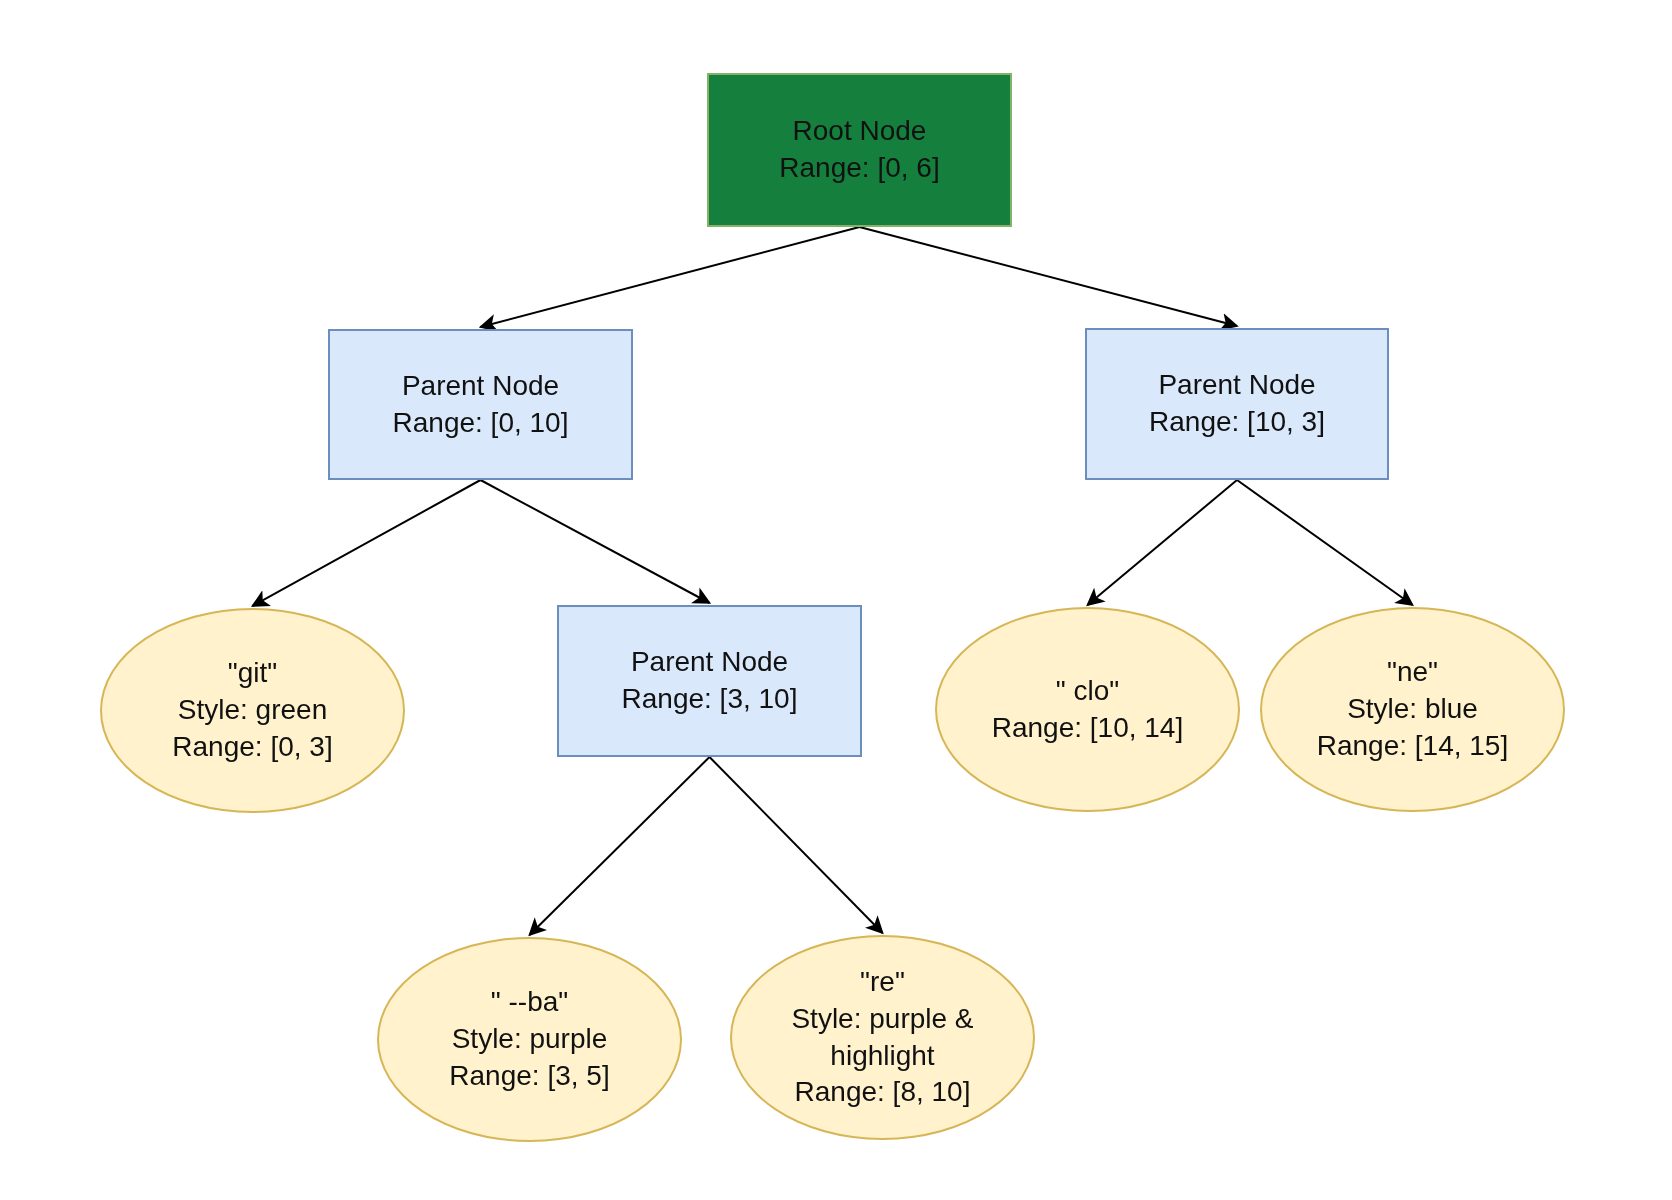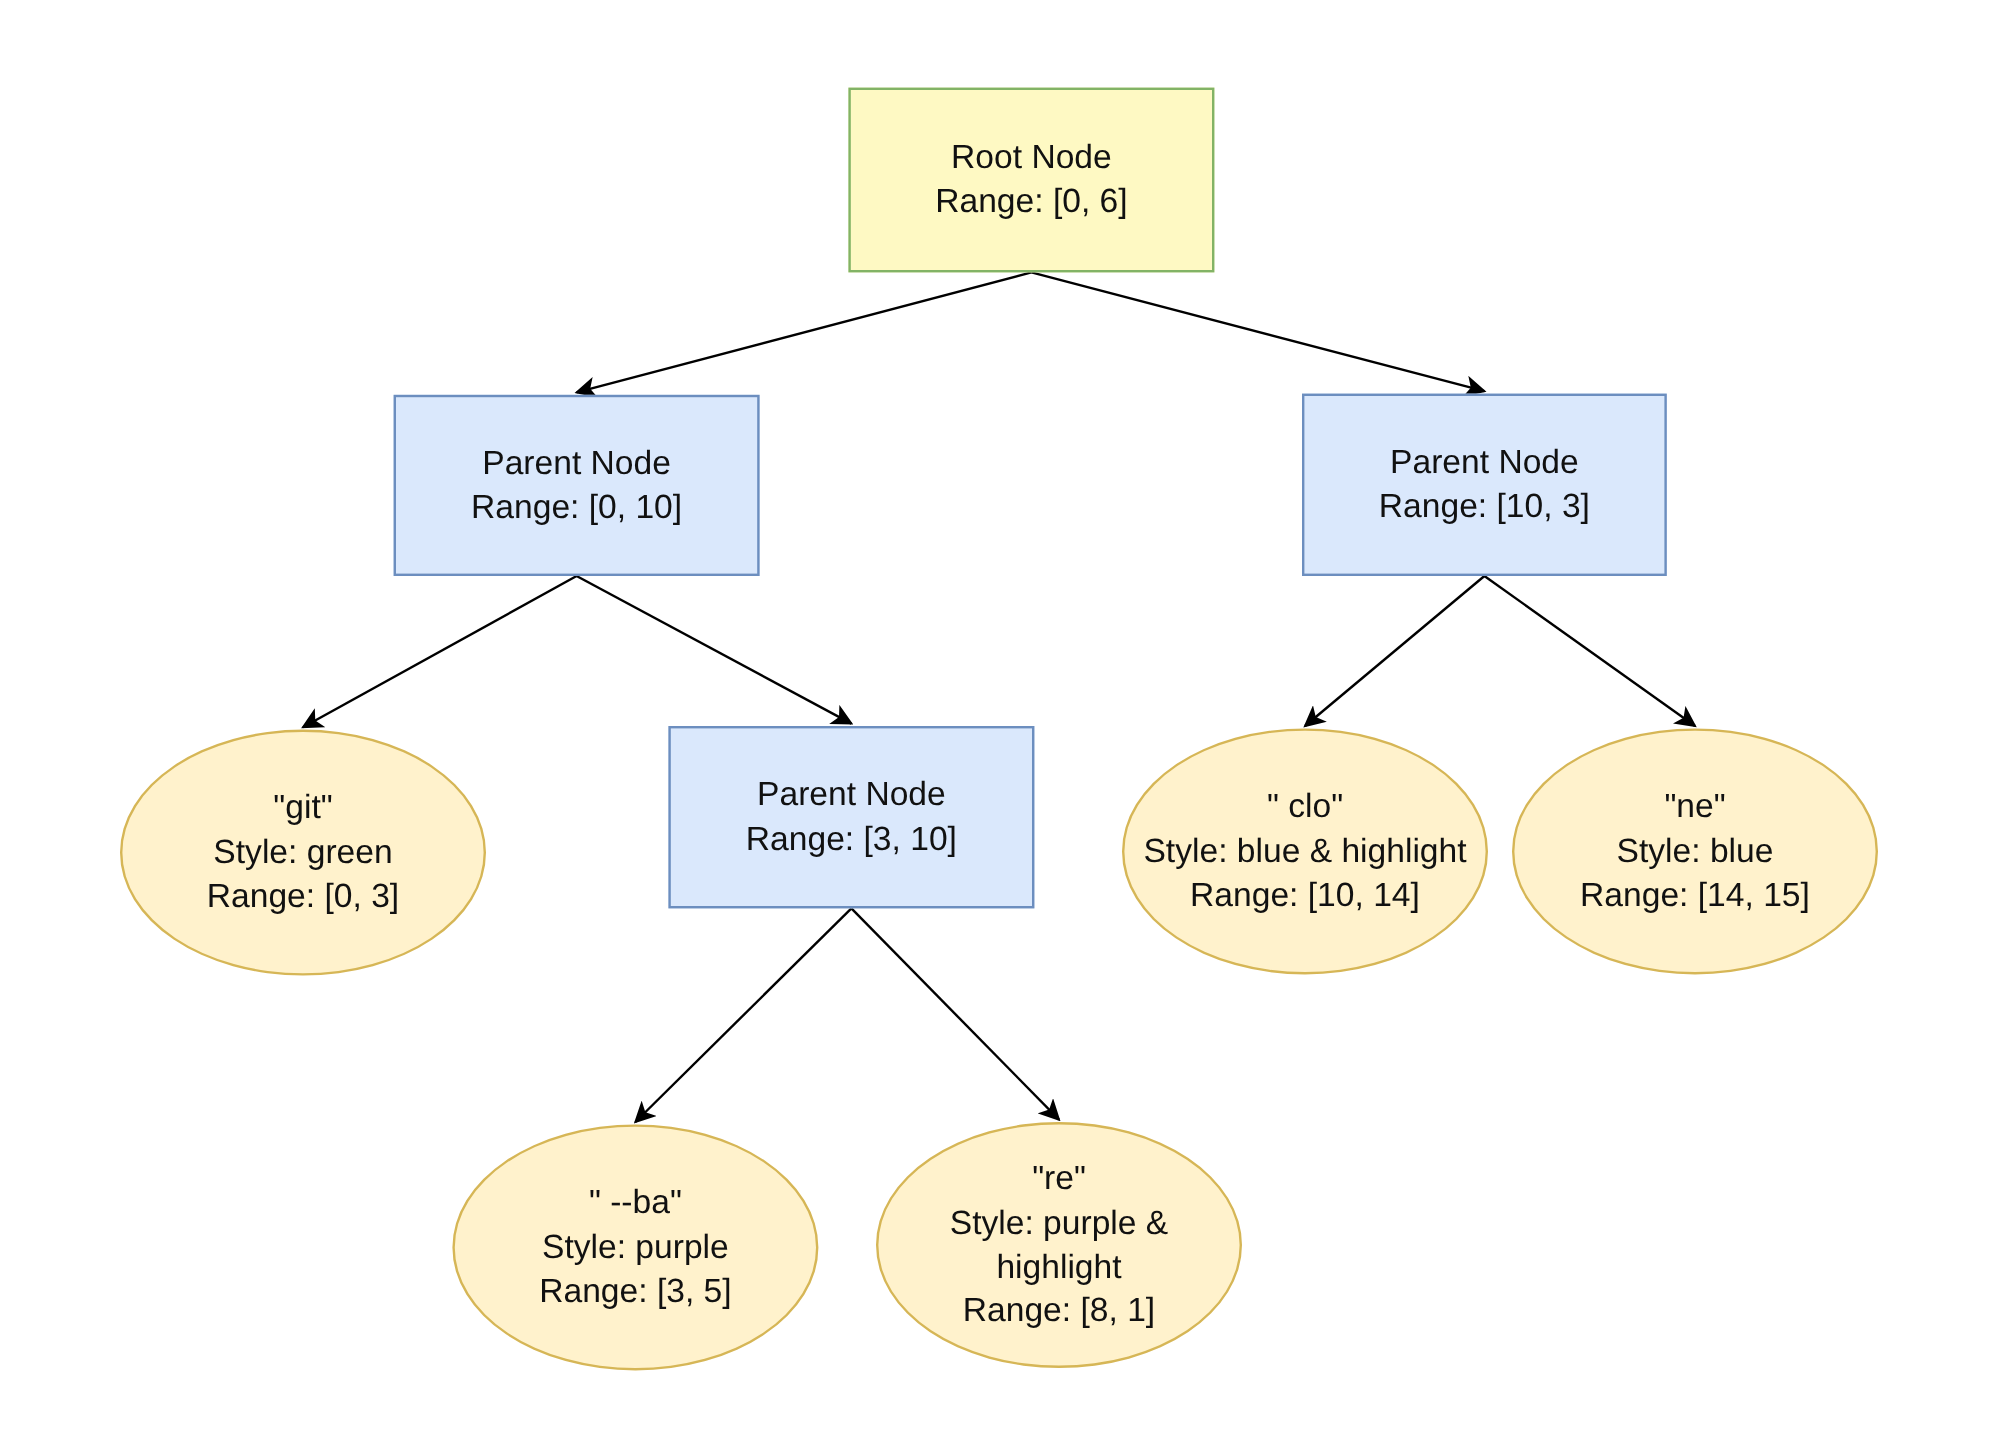--- a/index.html
+++ b/index.html
@@ -58,21 +58,21 @@
       </defs>
       <line x1="859.5" y1="227" x2="480.5" y2="327" stroke="#000000" stroke-width="2" marker-end="url(#arrowhead)"></line>
       <line x1="859.5" y1="227" x2="1237" y2="326" stroke="#000000" stroke-width="2" marker-end="url(#arrowhead)"></line>
       <line x1="480.5" y1="480" x2="252.5" y2="606" stroke="#000000" stroke-width="2" marker-end="url(#arrowhead)"></line>
       <line x1="480.5" y1="480" x2="709.5" y2="603" stroke="#000000" stroke-width="2" marker-end="url(#arrowhead)"></line>
       <line x1="709.5" y1="757" x2="529.5" y2="935" stroke="#000000" stroke-width="2" marker-end="url(#arrowhead)"></line>
       <line x1="709.5" y1="757" x2="882.5" y2="933" stroke="#000000" stroke-width="2" marker-end="url(#arrowhead)"></line>
       <line x1="1237" y1="480" x2="1087.5" y2="605" stroke="#000000" stroke-width="2" marker-end="url(#arrowhead)"></line>
       <line x1="1237" y1="480" x2="1412.5" y2="605" stroke="#000000" stroke-width="2" marker-end="url(#arrowhead)"></line>
     </svg>
-    <div class="node rect" style="left: 707px; top: 73px; width: 305px; height: 154px; background: #fef9c3; border-color: rgb(130, 179, 102); color: rgb(17, 17, 17);">
+    <div class="node rect" style="left: 707px; top: 73px; width: 305px; height: 154px; background: #15803d; border-color: rgb(130, 179, 102); color: rgb(17, 17, 17);">
       <div class="line">Root Node</div>
       <div class="line">Range: [0, 6]</div>
     </div>
     <div class="node rect" style="left: 328px; top: 329px; width: 305px; height: 151px; background: rgb(218, 232, 252); border-color: rgb(108, 142, 191); color: rgb(17, 17, 17);">
       <div class="line">Parent Node</div>
       <div class="line">Range: [0, 10]</div>
     </div>
     <div class="node rect" style="left: 1085px; top: 328px; width: 304px; height: 152px; background: rgb(218, 232, 252); border-color: rgb(108, 142, 191); color: rgb(17, 17, 17);">
       <div class="line">Parent Node</div>
       <div class="line">Range: [10, 3]</div>
@@ -81,32 +81,31 @@
       <div class="line">Parent Node</div>
       <div class="line">Range: [3, 10]</div>
     </div>
     <div class="node ellipse" style="left: 100px; top: 608px; width: 305px; height: 205px; background: rgb(255, 242, 204); border-color: rgb(214, 182, 86); color: rgb(17, 17, 17);">
       <div class="line">"git"</div>
       <div class="line">Style: green</div>
       <div class="line">Range: [0, 3]</div>
     </div>
     <div class="node ellipse" style="left: 935px; top: 607px; width: 305px; height: 205px; background: rgb(255, 242, 204); border-color: rgb(214, 182, 86); color: rgb(17, 17, 17);">
       <div class="line">" clo"</div>
-      <div class="line">Style: blue &amp; highlight</div>
       <div class="line">Range: [10, 14]</div>
     </div>
     <div class="node ellipse" style="left: 1260px; top: 607px; width: 305px; height: 205px; background: rgb(255, 242, 204); border-color: rgb(214, 182, 86); color: rgb(17, 17, 17);">
       <div class="line">"ne"</div>
       <div class="line">Style: blue</div>
       <div class="line">Range: [14, 15]</div>
     </div>
     <div class="node ellipse" style="left: 377px; top: 937px; width: 305px; height: 205px; background: rgb(255, 242, 204); border-color: rgb(214, 182, 86); color: rgb(17, 17, 17);">
       <div class="line">" --ba"</div>
       <div class="line">Style: purple</div>
       <div class="line">Range: [3, 5]</div>
     </div>
     <div class="node ellipse" style="left: 730px; top: 935px; width: 305px; height: 205px; background: rgb(255, 242, 204); border-color: rgb(214, 182, 86); color: rgb(17, 17, 17);">
       <div class="line">"re"</div>
       <div class="line">Style: purple &amp;</div>
       <div class="line">highlight</div>
-      <div class="line">Range: [8, 1]</div>
+      <div class="line">Range: [8, 10]</div>
     </div>
   </div>
 
 </body></html>

